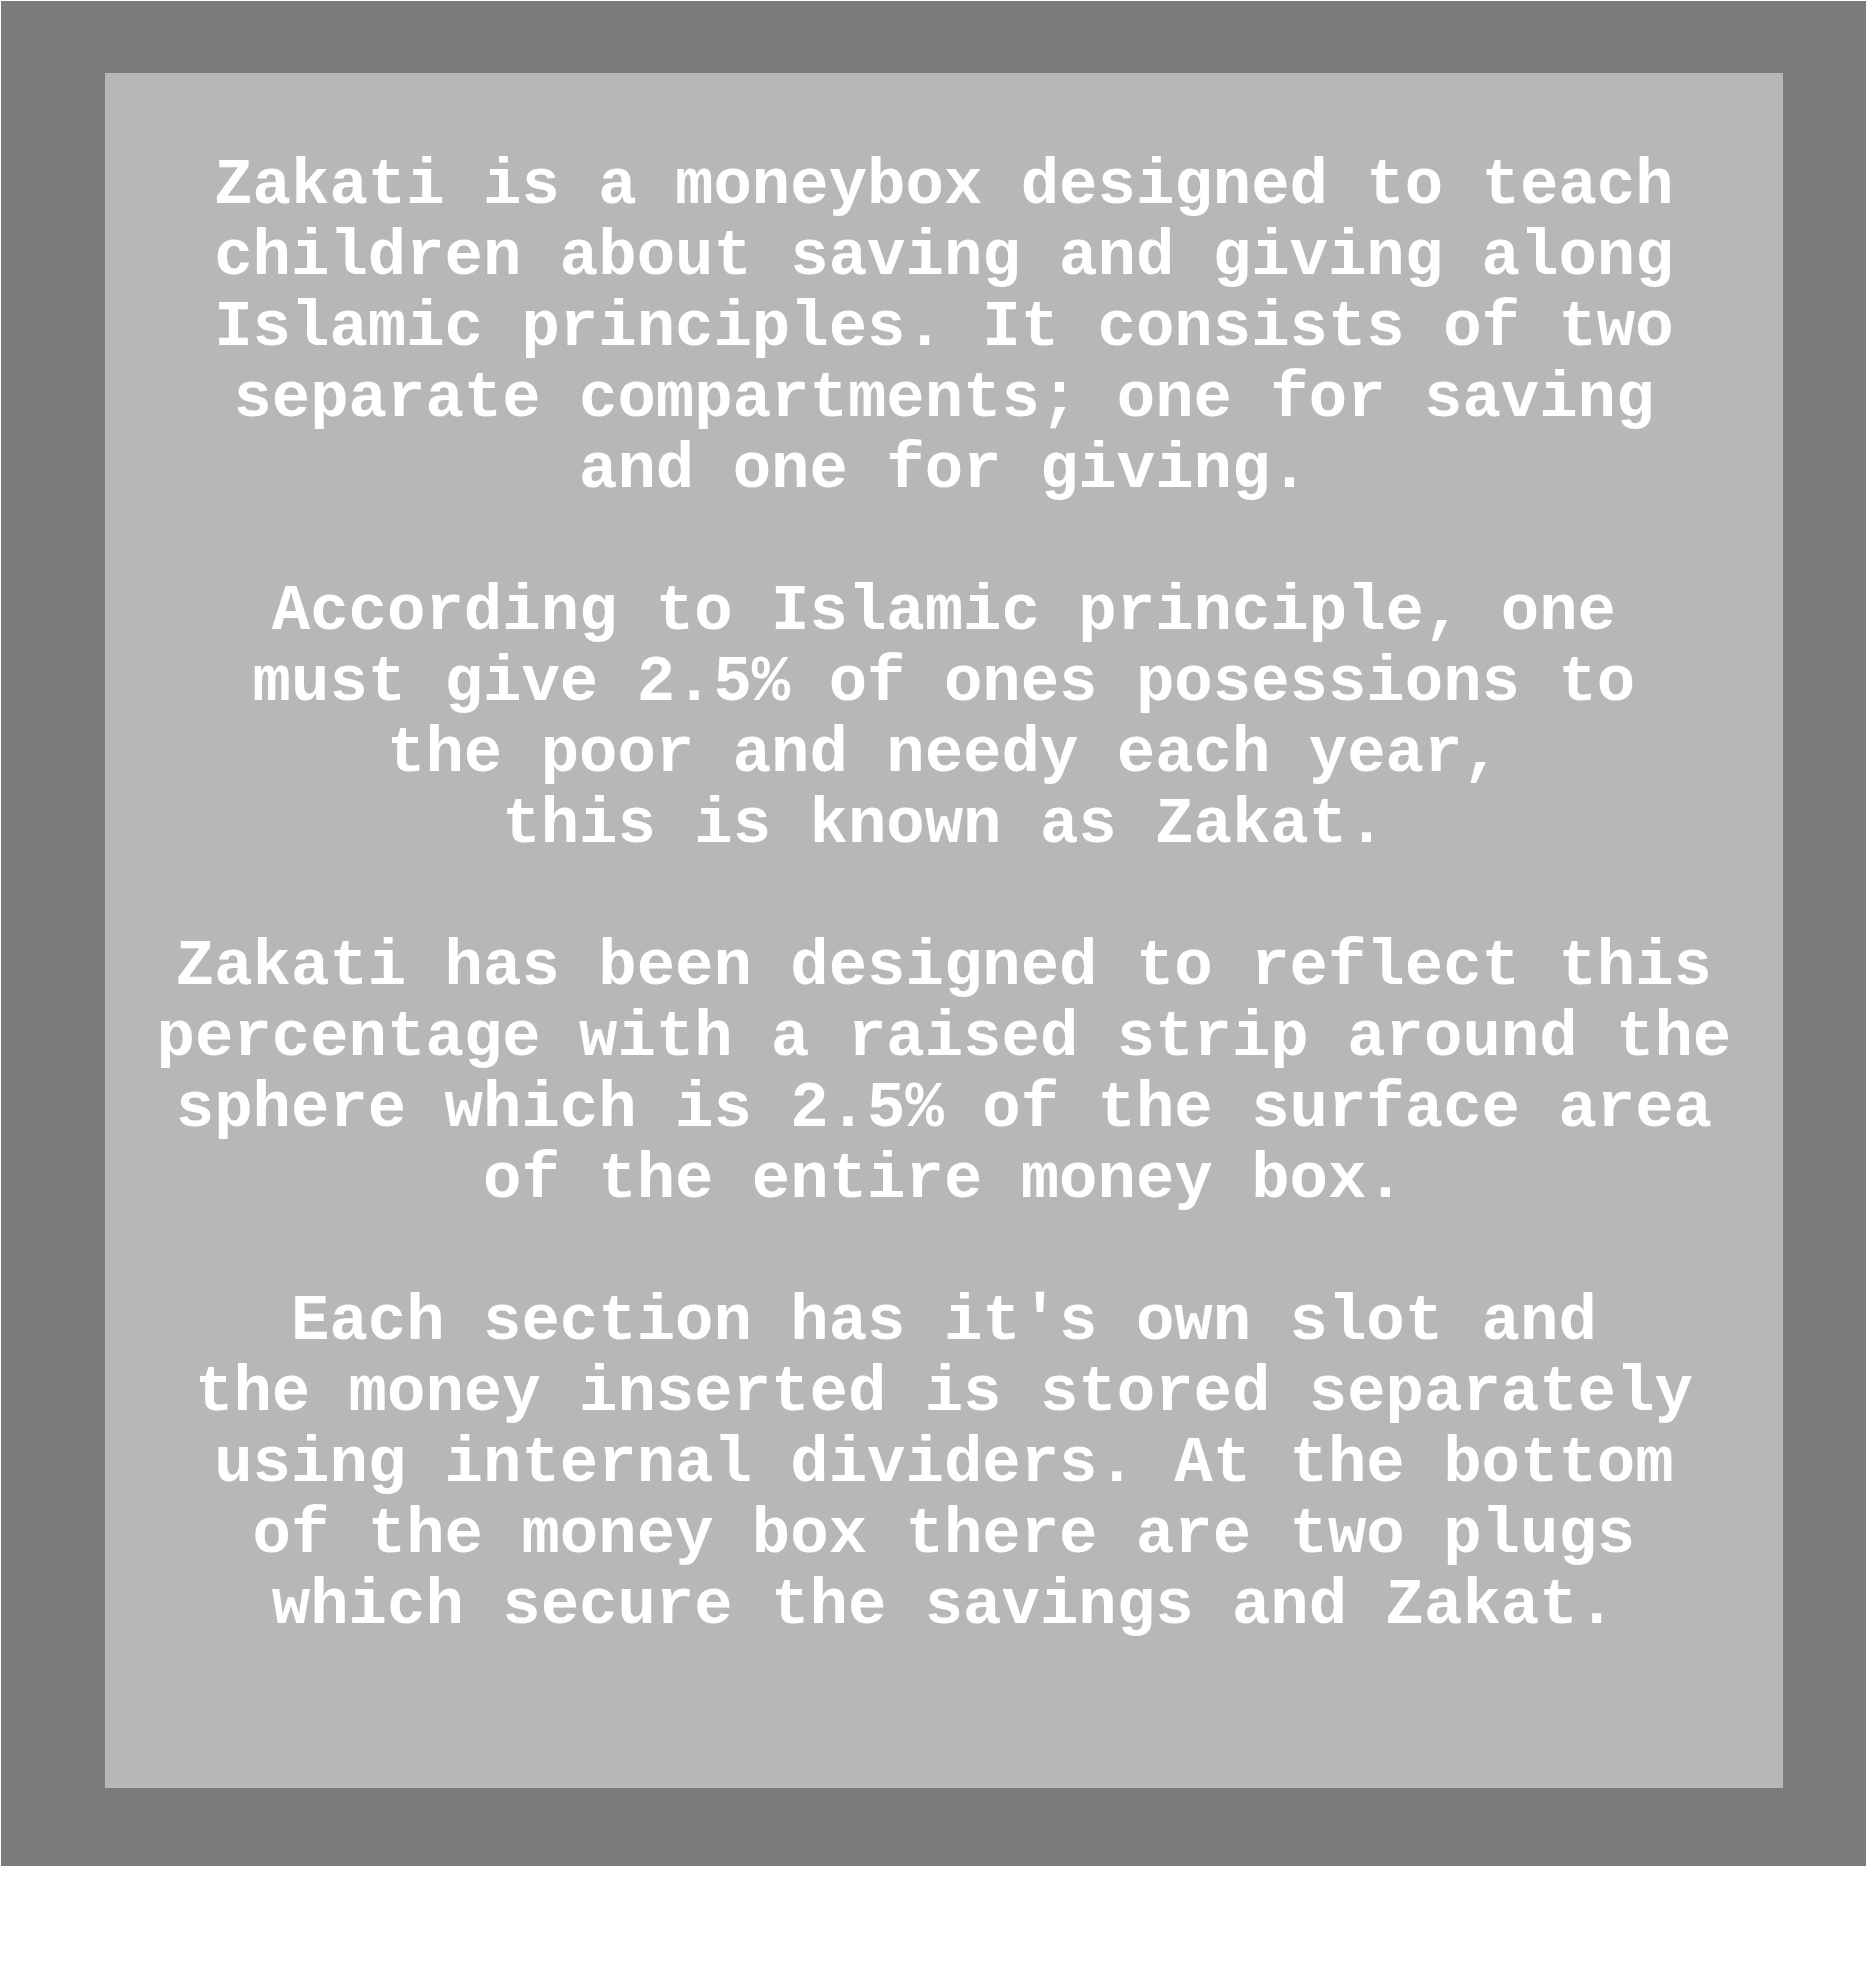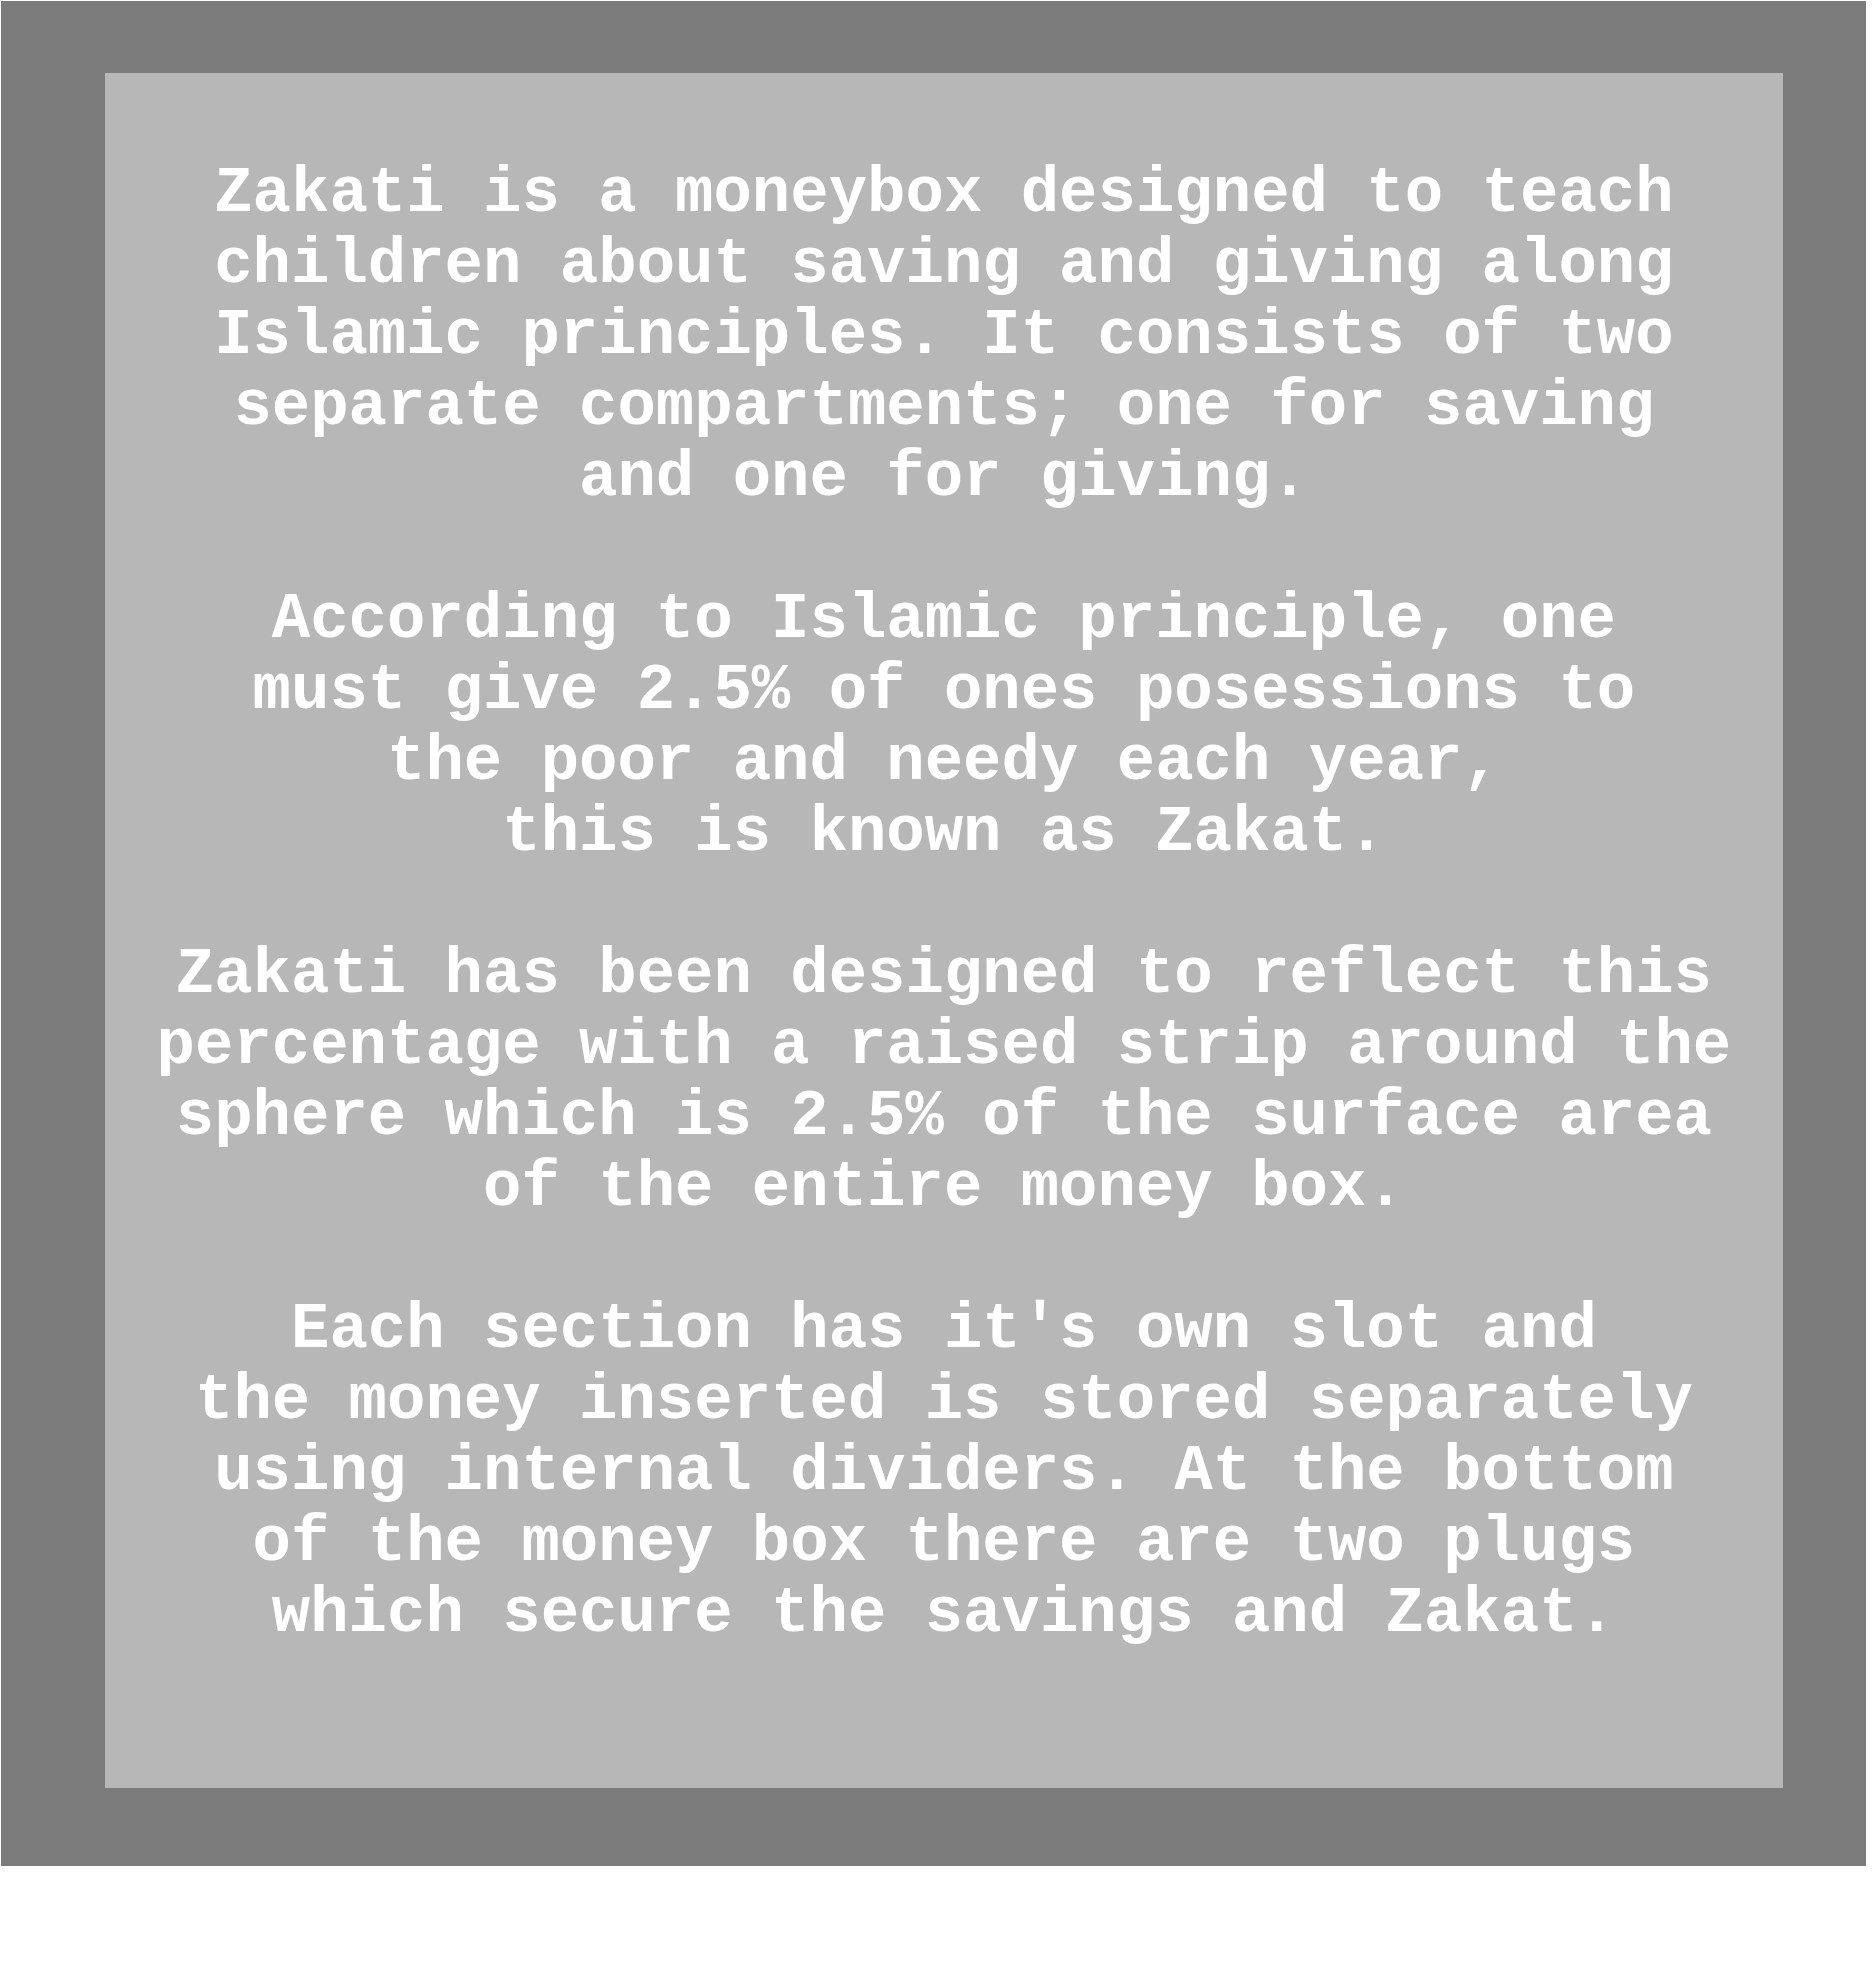--- a/index.html
+++ b/index.html
@@ -35,21 +35,20 @@
     left: 104px;
     top: 150px;
     width: 1678px;
     color: #ffffff;
     font-family: "Liberation Mono", monospace;
     font-weight: bold;
     font-size: 64px;
     line-height: 71px;
     text-align: center;
     white-space: pre-line;
-    margin-top: 8px;
   }
 </style>
 </head>
 <body style="background: rgb(255, 255, 255);">
 
 <div class="frame" style="background: rgb(123, 123, 123);">
   <div class="panel" style="background: rgb(183, 183, 183);"></div>
   <div class="body-text" style="color: rgb(255, 255, 255);">Zakati is a moneybox designed to teach
 children about saving and giving along
 Islamic principles. It consists of two

